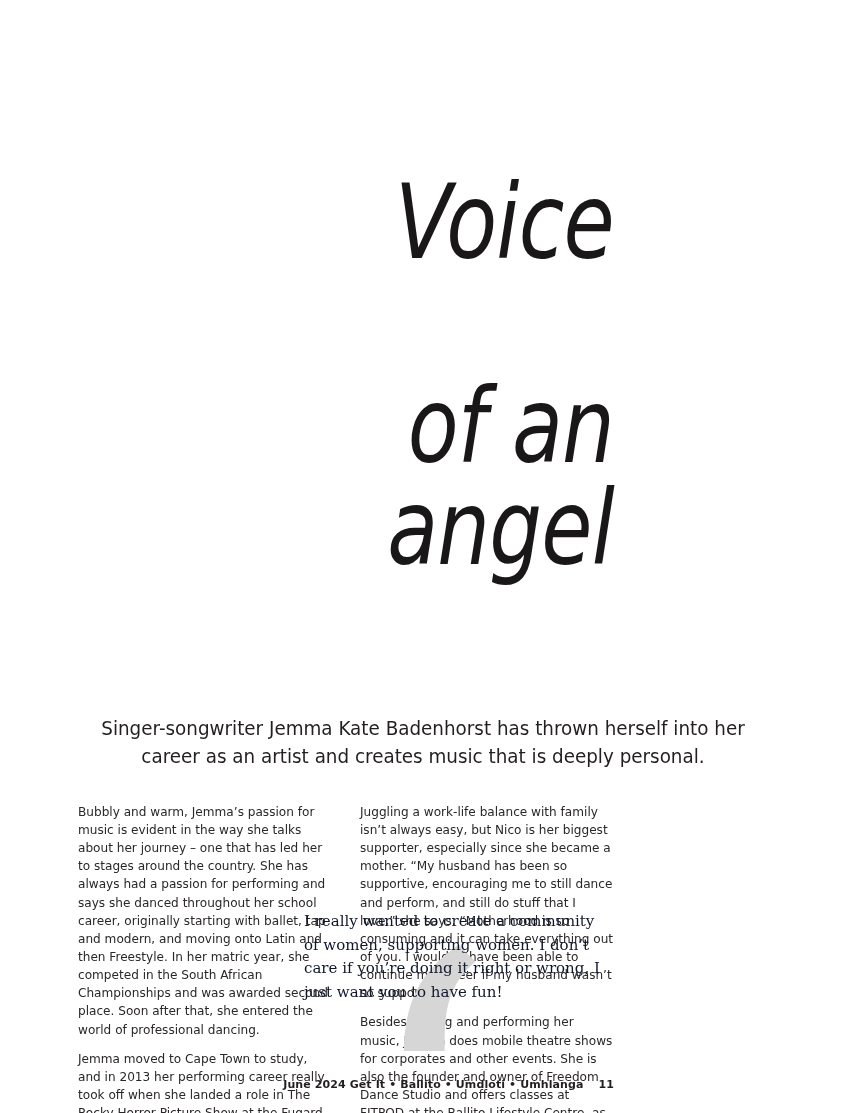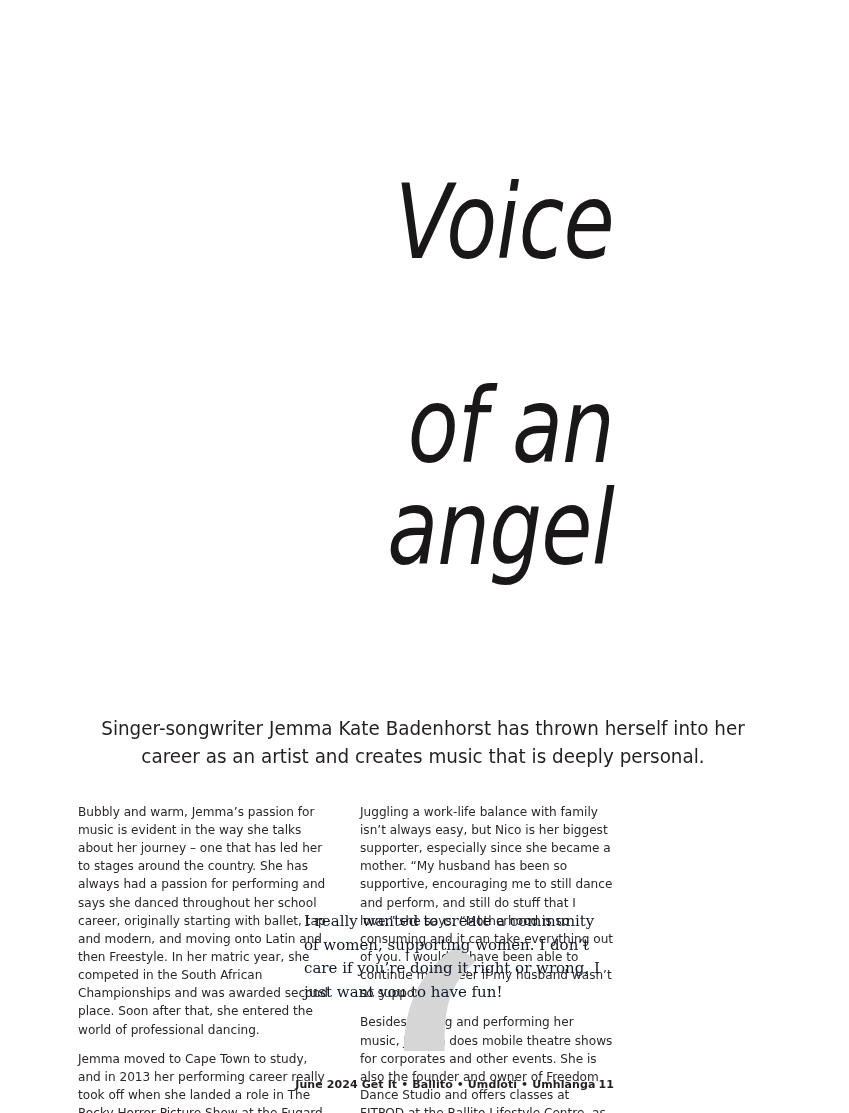--- a/index.html
+++ b/index.html
@@ -110,21 +110,21 @@
   .footer {
     position: absolute;
     right: 78px;
     bottom: 22px;
     font-family: "DejaVu Sans", sans-serif;
     font-size: 11px;
     font-weight: 700;
     color: #231f20;
     letter-spacing: 0.1px;
   }
-  .footer .pg { margin-left: 3px; }
+  .footer .pg { margin-left: 15px; }
 </style>
 </head>
 <body>
 
 <div class="page">
 
   <h1 class="headline">
     <span class="line1">Voice</span>
     <span class="line2">of an angel</span>
   </h1>

